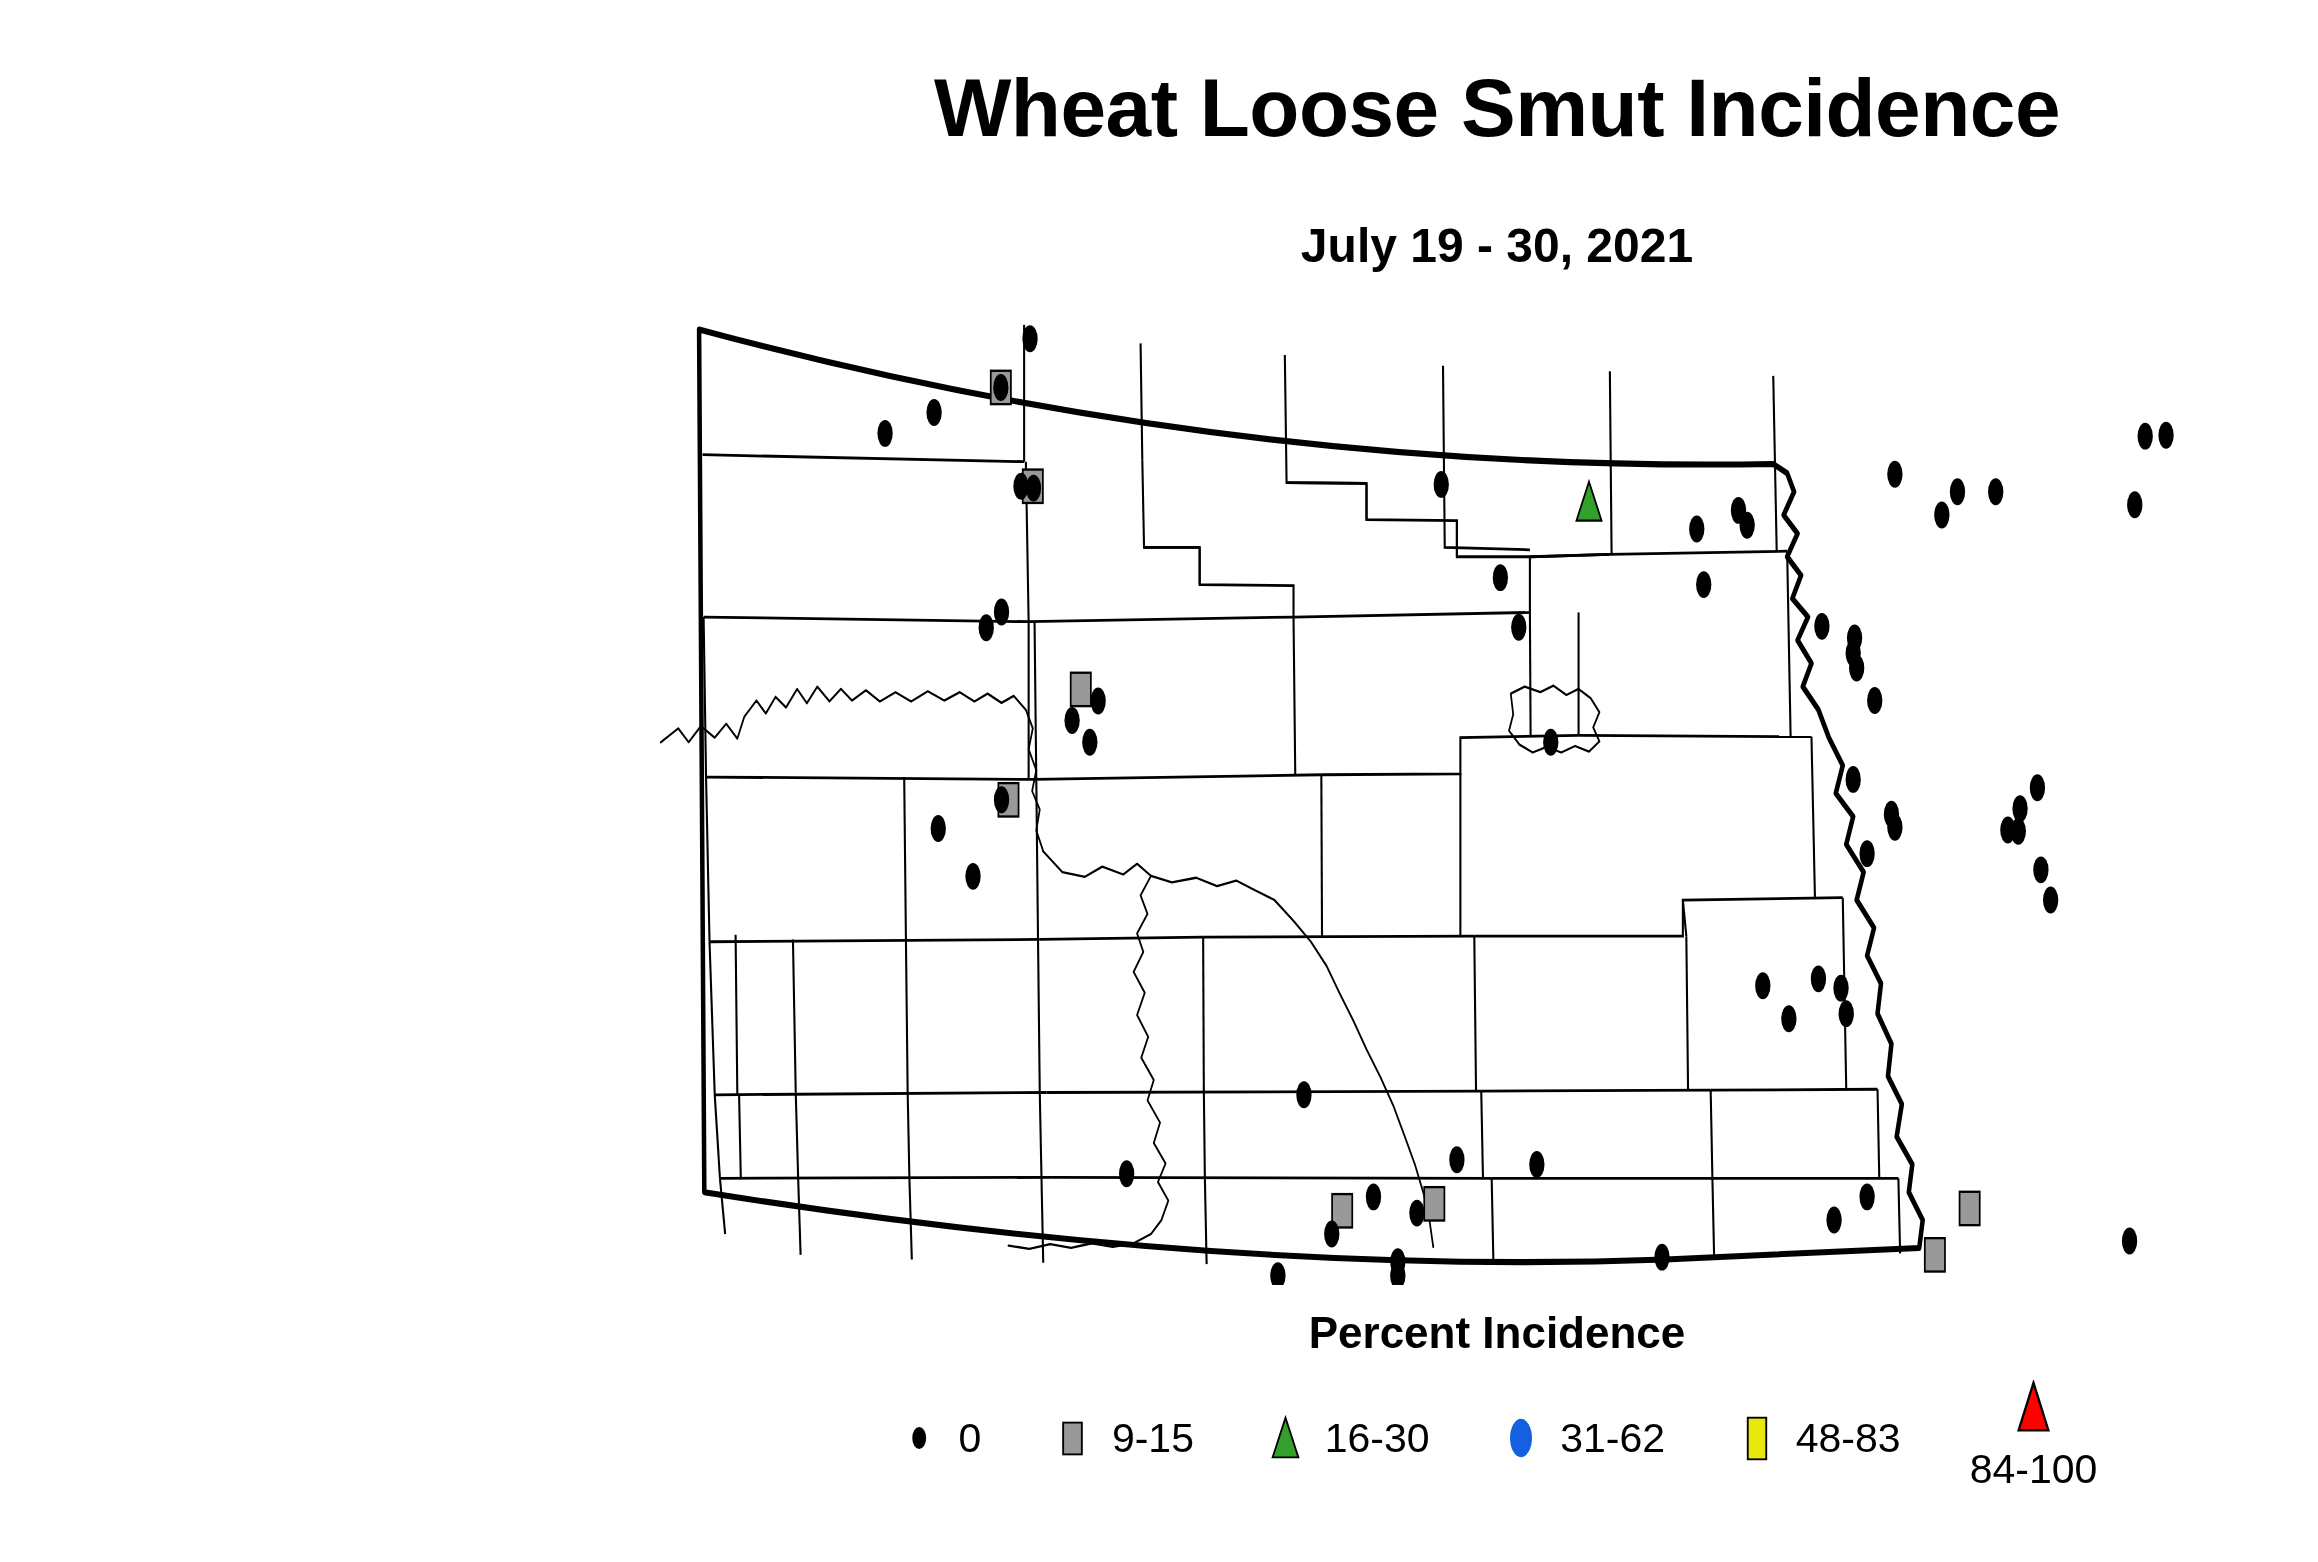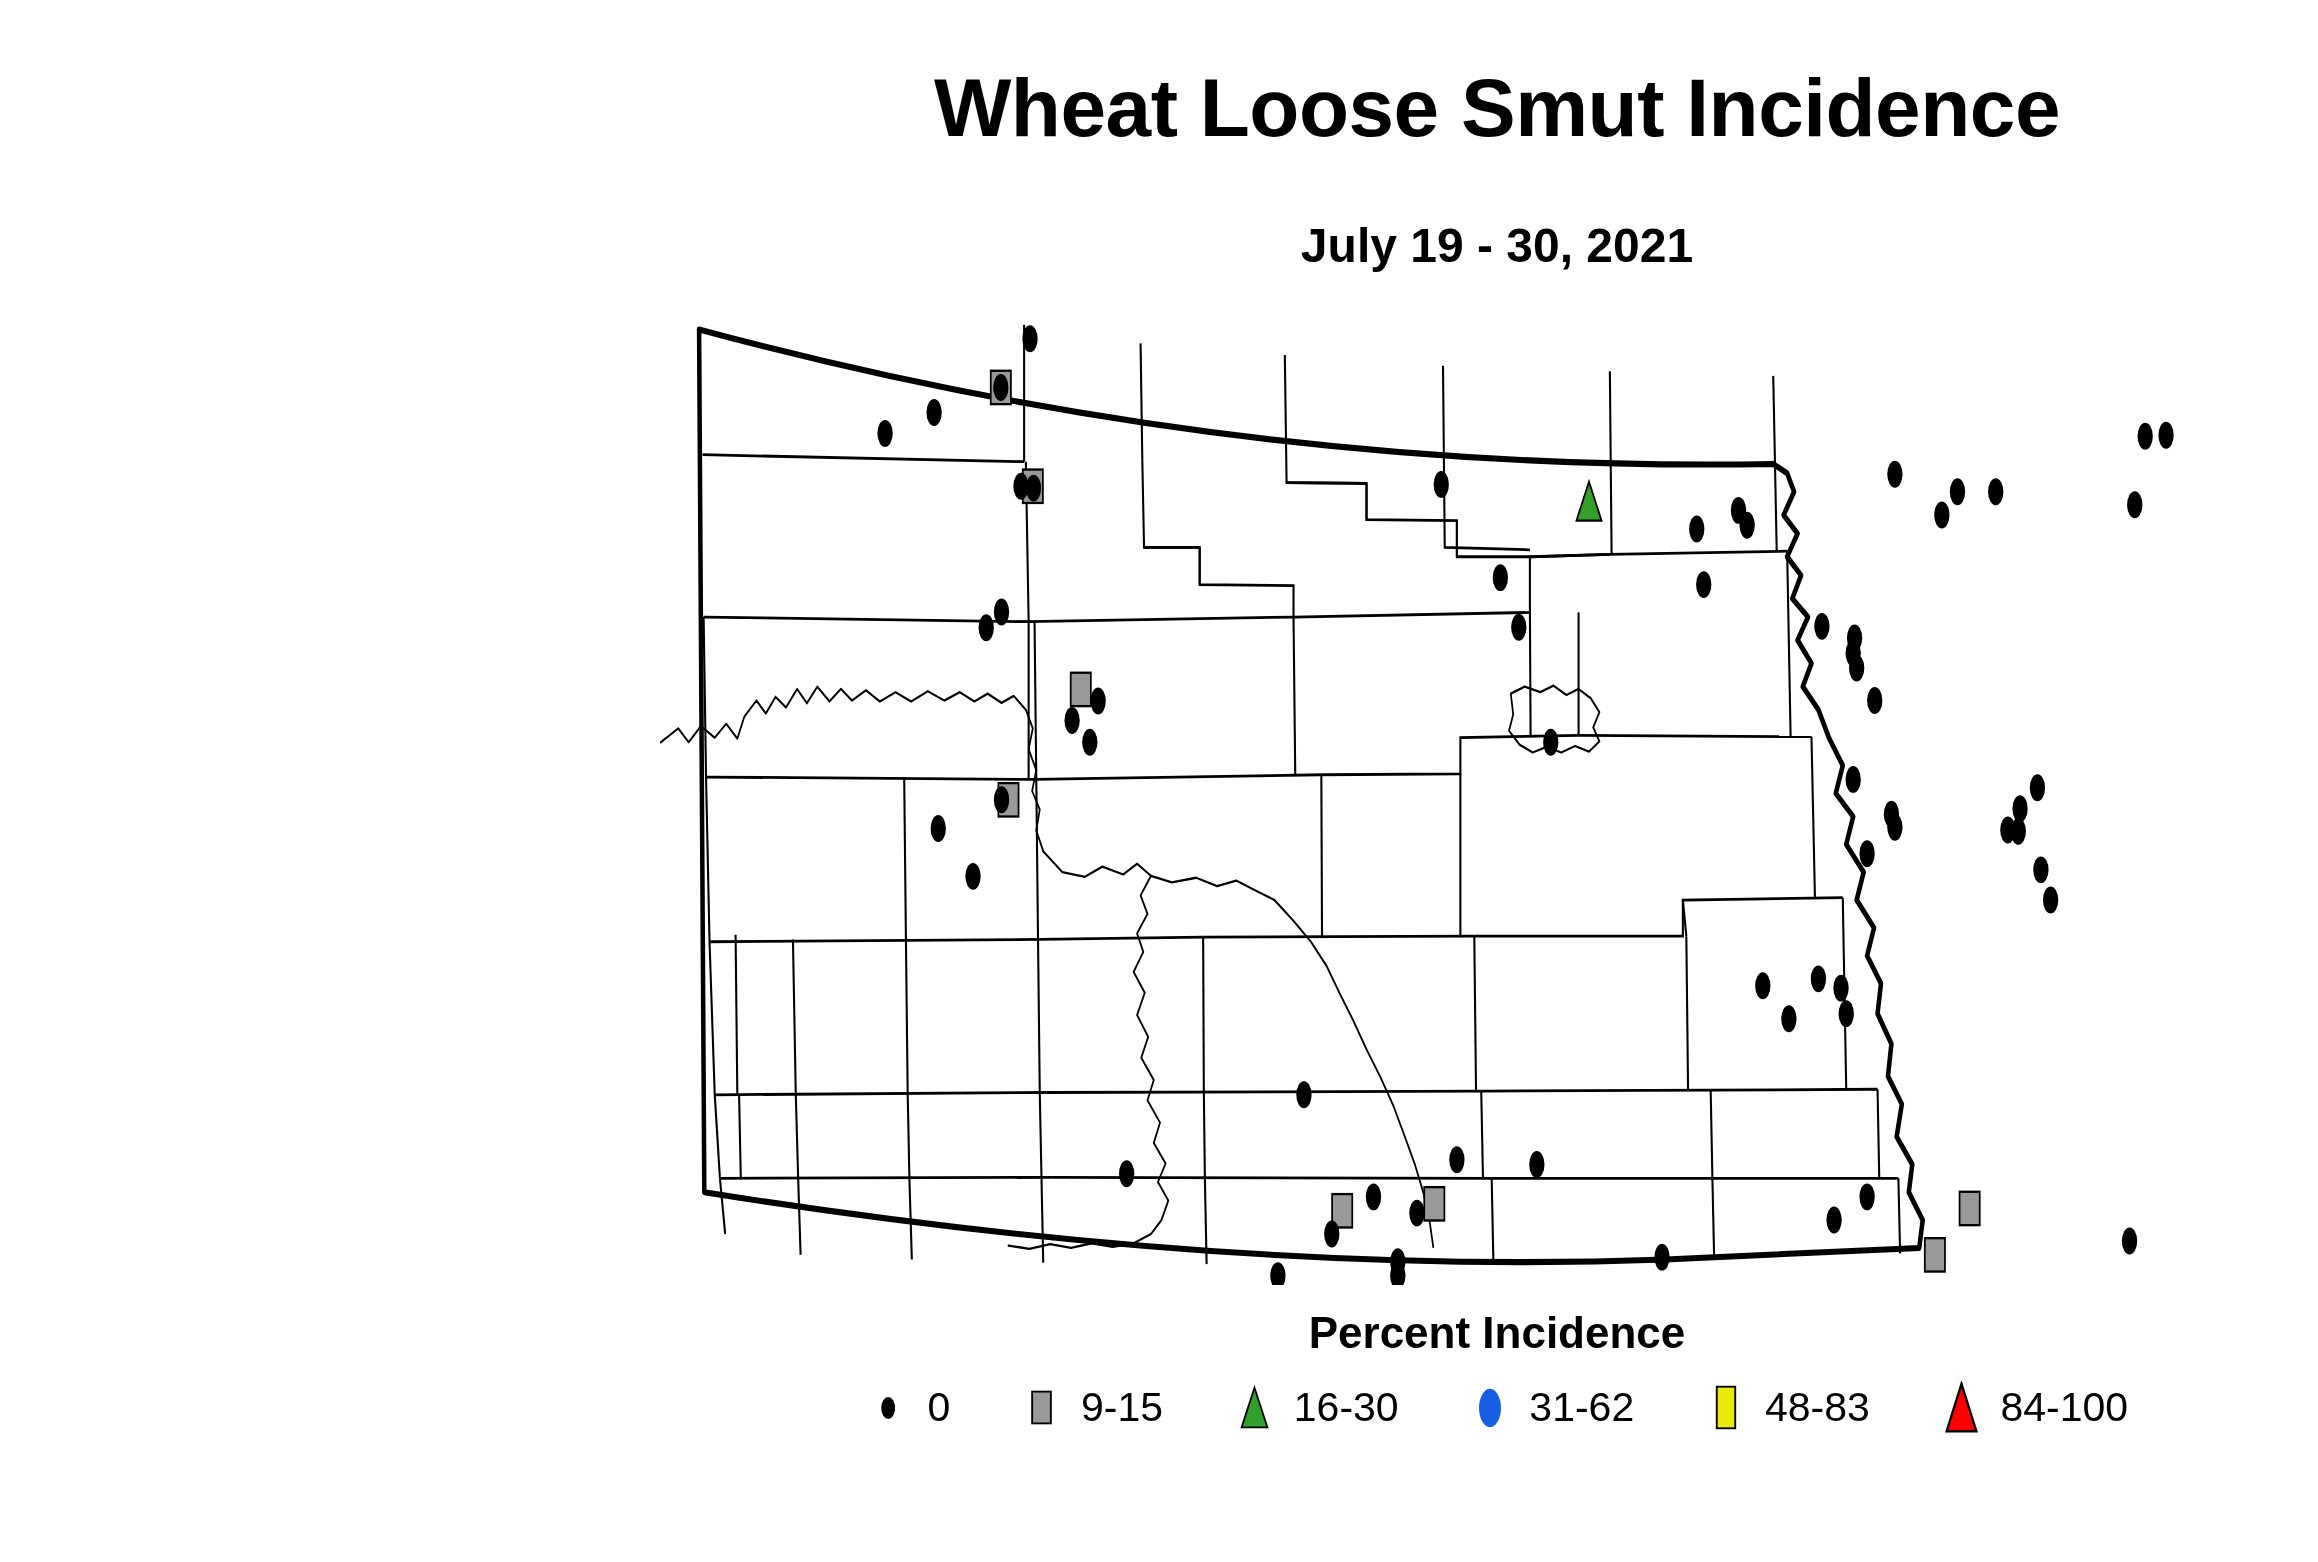--- a/index.html
+++ b/index.html
@@ -72,21 +72,21 @@
     justify-content: center;
     align-items: center;
     gap: 0px;
   }
   .legend-item {
     display: flex;
     align-items: center;
     gap: 16.7px;
     margin-right: 69px;
   }
-  .legend-item:last-child { margin-right: 0; }
+  .legend-item:last-child { margin-right: 0; flex-direction: column; }
   .legend-label {
     font-size: 41px;
     font-weight: normal;
     color: #000000;
     white-space: nowrap;
   }
   .sym {
     width: 45px;
     height: 45px;
     display: flex;

